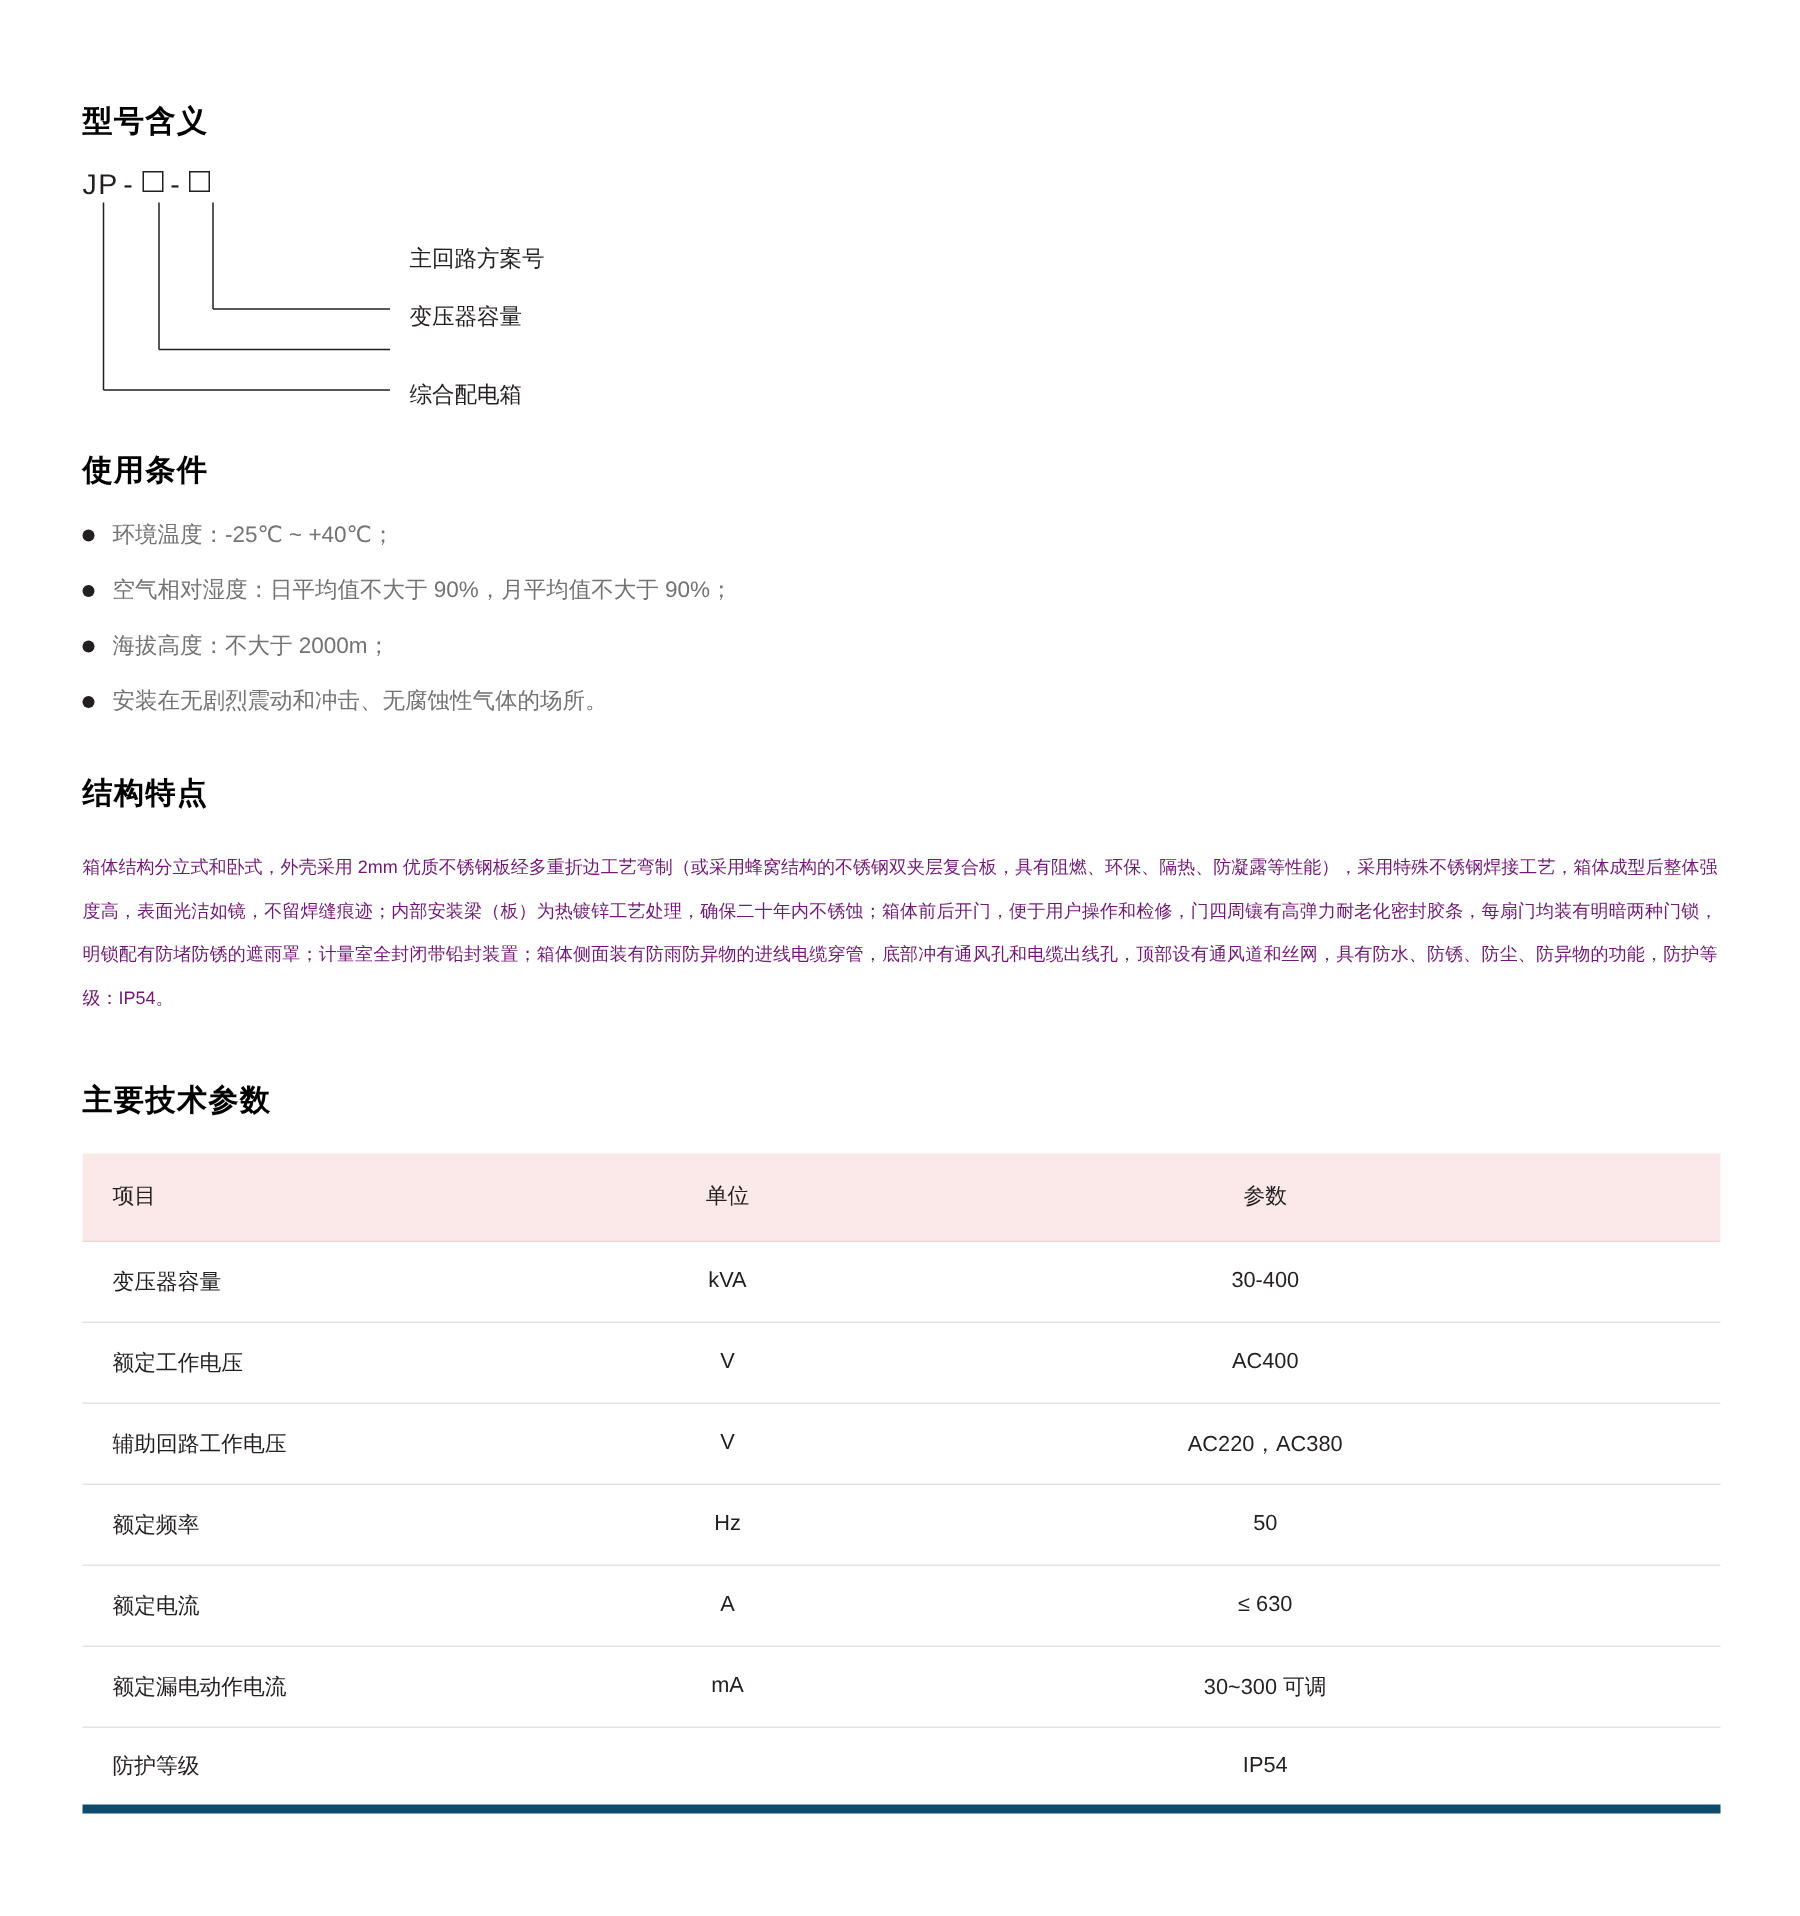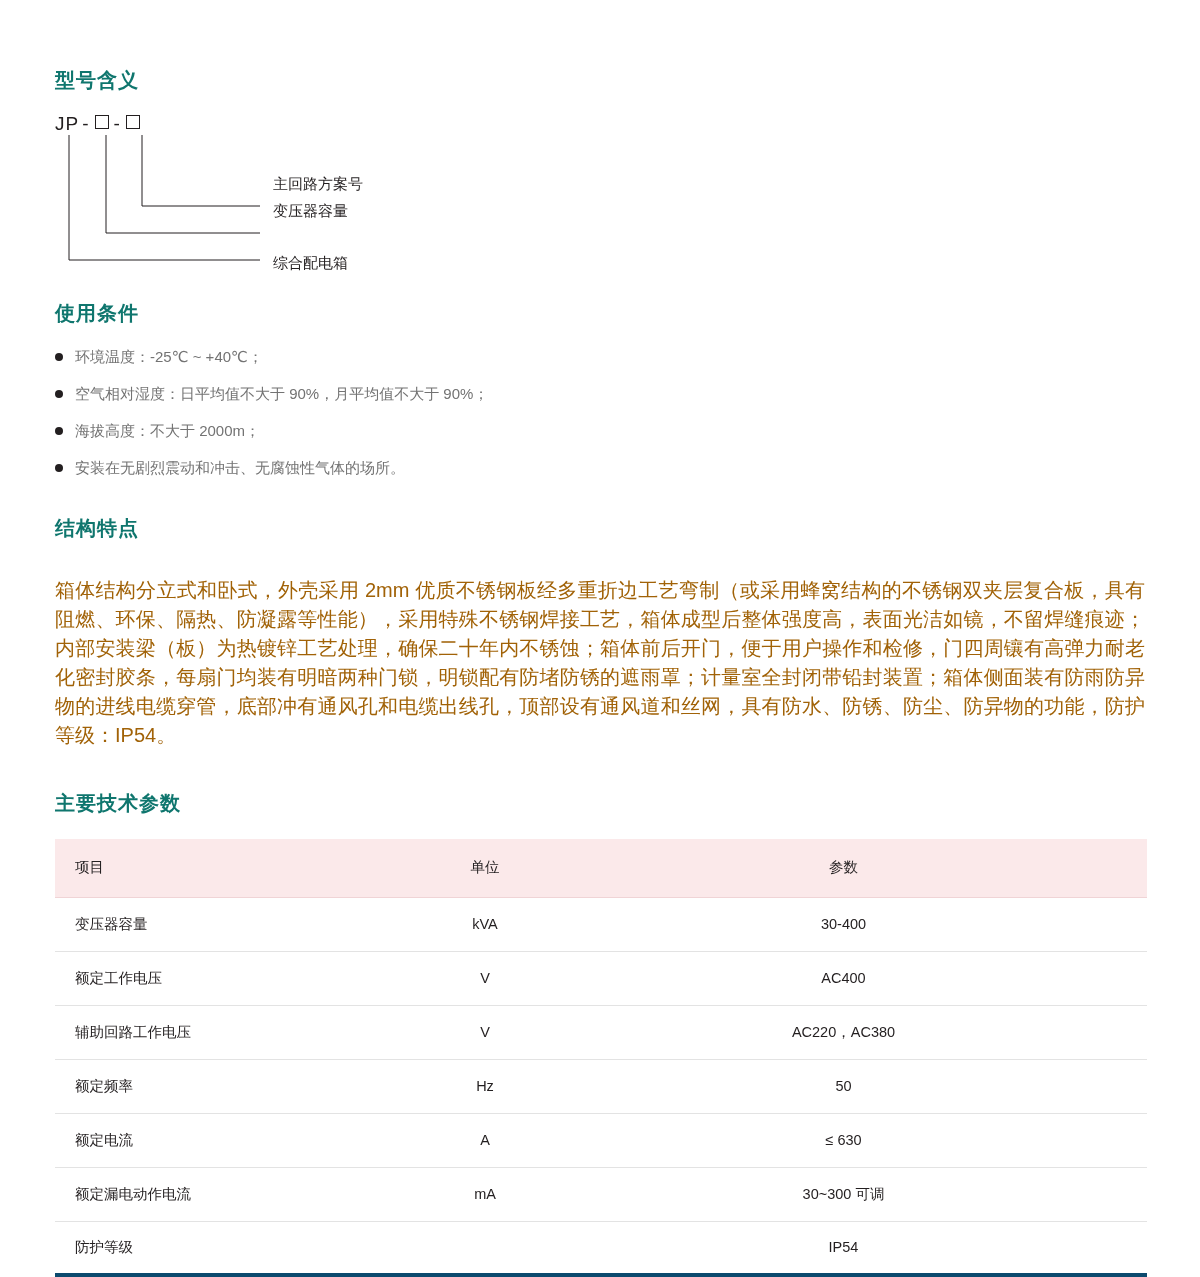--- a/index.html
+++ b/index.html
@@ -16,21 +16,21 @@
     position: relative;
     overflow: hidden;
   }
   .page {
     width: 1200px;
     height: 1277px;
     padding: 45px 55px 0 55px;
     position: relative;
   }
   h2.section-title {
-    color: #0f766e;
+    color: #000000;
     font-size: 20px;
     font-weight: bold;
     margin: 0;
     letter-spacing: 1px;
   }
 
   
   .model-block { margin-top: 22px; position: relative; height: 185px; }
   .model-code {
     font-size: 19px;
@@ -43,21 +43,21 @@
     display: inline-block;
     width: 14px;
     height: 14px;
     border: 1px solid #231f20;
     vertical-align: 1px;
     margin: 0 2px;
   }
   .model-code .dash { margin: 0 3px; }
 
   .leader-svg { position: absolute; left: 0; top: 26px; }
-  .ll1 { position: absolute; top: 108px; left: 218px; font-size: 15px; }
+  .ll1 { position: absolute; top: 96px; left: 218px; font-size: 15px; }
   .ll2 { position: absolute; top: 135px; left: 218px; font-size: 15px; }
   .ll3 { position: absolute; top: 162px; left: 218px; font-size: 15px; margin-top: 25px; }
 
   
   .usage-block { margin-top: 48px; }
   .usage-list { margin: 22px 0 0 0; padding: 0; list-style: none; }
   .usage-list li {
     font-size: 15px;
     line-height: 1;
     margin-bottom: 22px;
@@ -72,24 +72,24 @@
     width: 8px;
     height: 8px;
     border-radius: 50%;
     background: #231f20;
     display: inline-block;
   }
 
   
   .struct-block { margin-top: 40px; }
   .struct-text {
-    margin-top: 34px;
-    font-size: 20px;
+    margin-top: 22px;
+    font-size: 12px;
     line-height: 29px;
-    color: #a16207;
+    color: #701a75;
     text-align: justify;
     max-width: 1092px;
   }
 
   
   .params-block { margin-top: 40px; }
   table.params {
     margin-top: 22px;
     width: 1092px;
     border-collapse: collapse;

